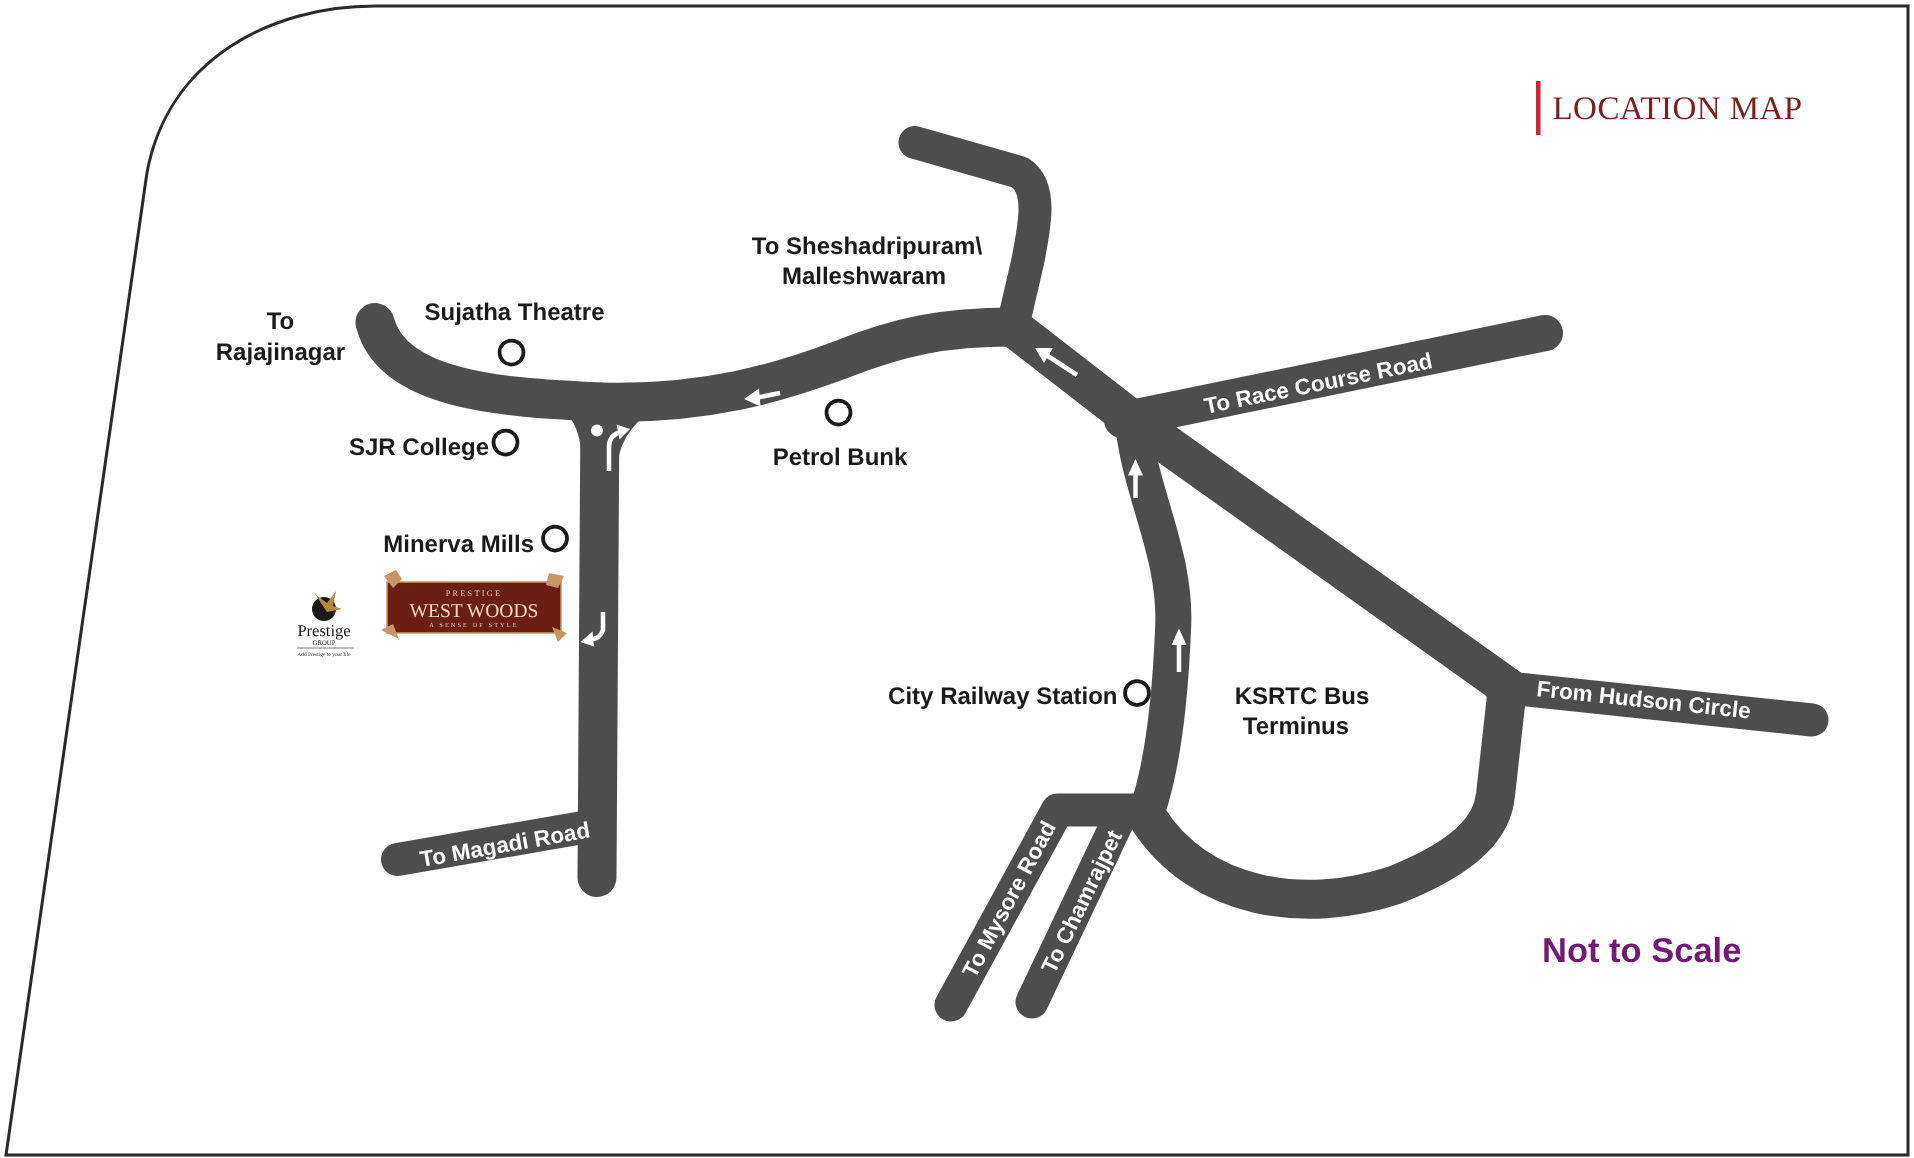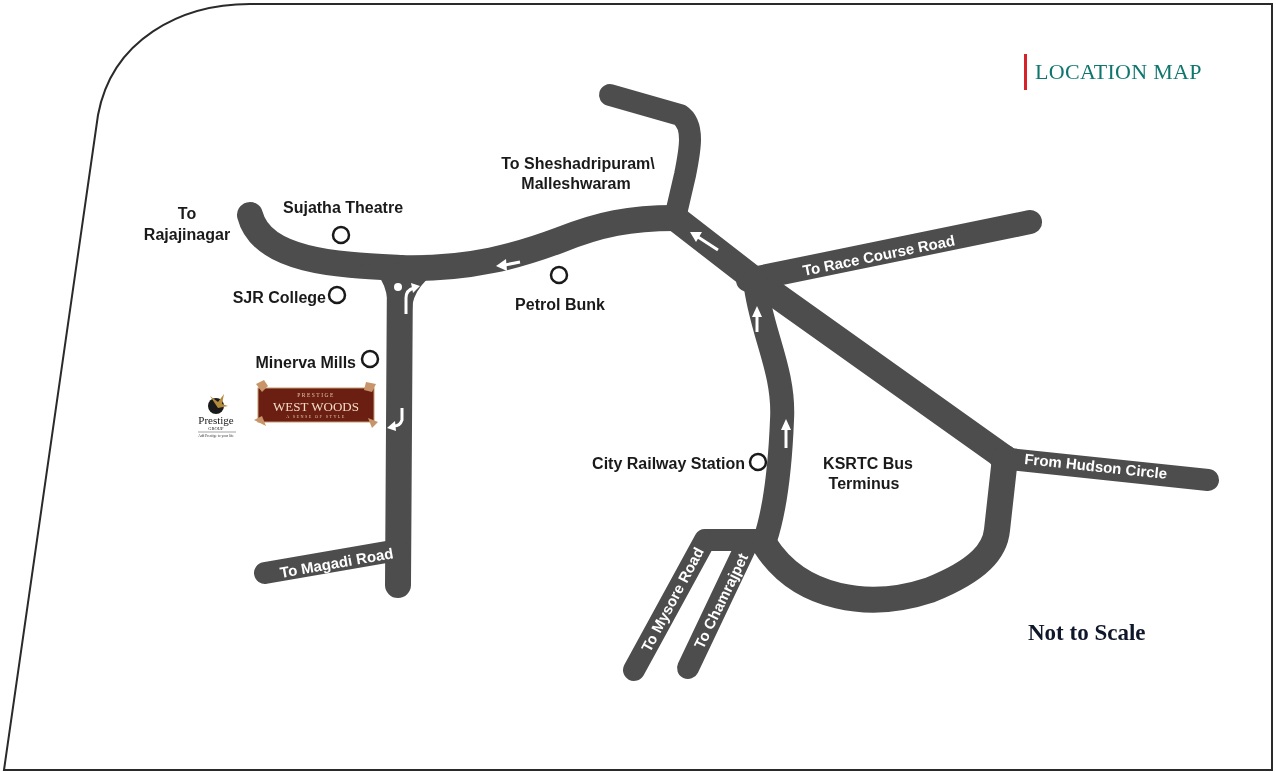--- a/index.html
+++ b/index.html
@@ -4,22 +4,22 @@
 <style>
   html, body { margin:0; padding:0; background:#ffffff; }
   body { width:1276px; height:772px; position:relative; overflow:hidden; font-family:"Liberation Sans", sans-serif; }
   svg { position:absolute; left:0; top:0; }
   .road { fill:none; stroke:#4d4d4d; stroke-linecap:round; stroke-linejoin:round; }
   .label { font-family:"Liberation Sans", sans-serif; font-weight:bold; fill:#1a1a1a; font-size:16px; }
   .roadlabel { font-family:"Liberation Sans", sans-serif; font-weight:bold; fill:#ffffff; font-size:15px; }
   .arrow { fill:none; stroke:#ffffff; stroke-width:3; stroke-linecap:butt; }
   .arrowhead { fill:#ffffff; }
   .landmark { fill:none; stroke:#1a1a1a; stroke-width:2.5; }
-  .title { position:absolute; left:1024px; top:54px; height:36px; border-left:3px solid #d8222a; padding-left:8px; font-family:"Liberation Serif", serif; font-size:22px; color:#0f766e; line-height:36px; letter-spacing:0.3px; }
-  .nts { position:absolute; left:1028px; top:620px; font-family:Liberation Serif, serif; font-weight:bold; font-size:23px; color:#0f172a; }
+  .title { position:absolute; left:1024px; top:54px; height:36px; border-left:3px solid #d8222a; padding-left:8px; font-family:"Liberation Serif", serif; font-size:22px; color:#7f1d1d; line-height:36px; letter-spacing:0.3px; }
+  .nts { position:absolute; left:1028px; top:620px; font-family:Liberation Sans, sans-serif; font-weight:bold; font-size:23px; color:#701a75; }
   .logo-prestige { position:absolute; left:196px; top:392px; width:48px; height:52px; }
   .logo-ww { position:absolute; left:254px; top:380px; width:124px; height:48px; }
 </style>
 </head>
 <body>
 
 <div class="title">LOCATION MAP</div>
 <div class="nts">Not to Scale</div>
 
 <svg width="1276" height="772" viewBox="0 0 1276 772">

